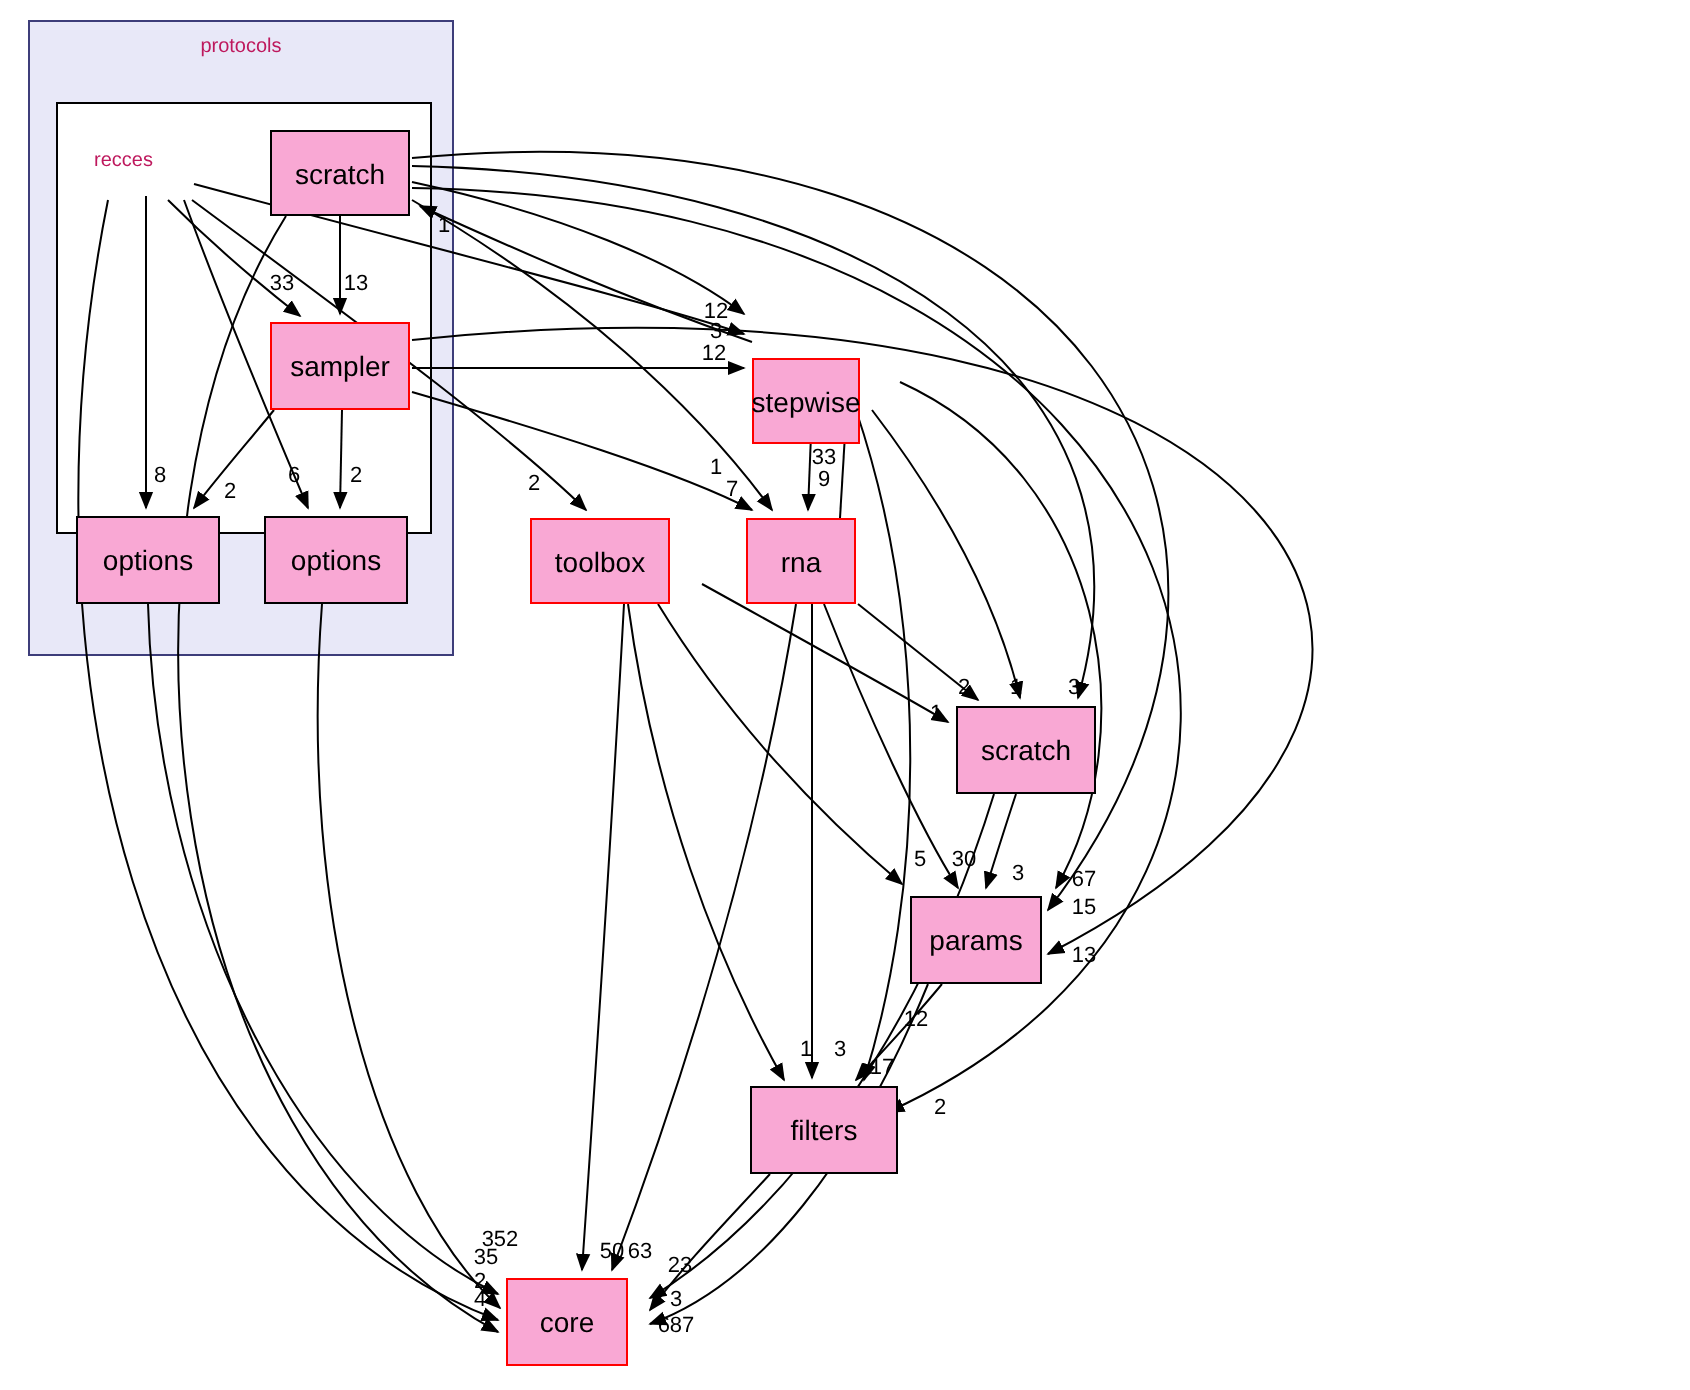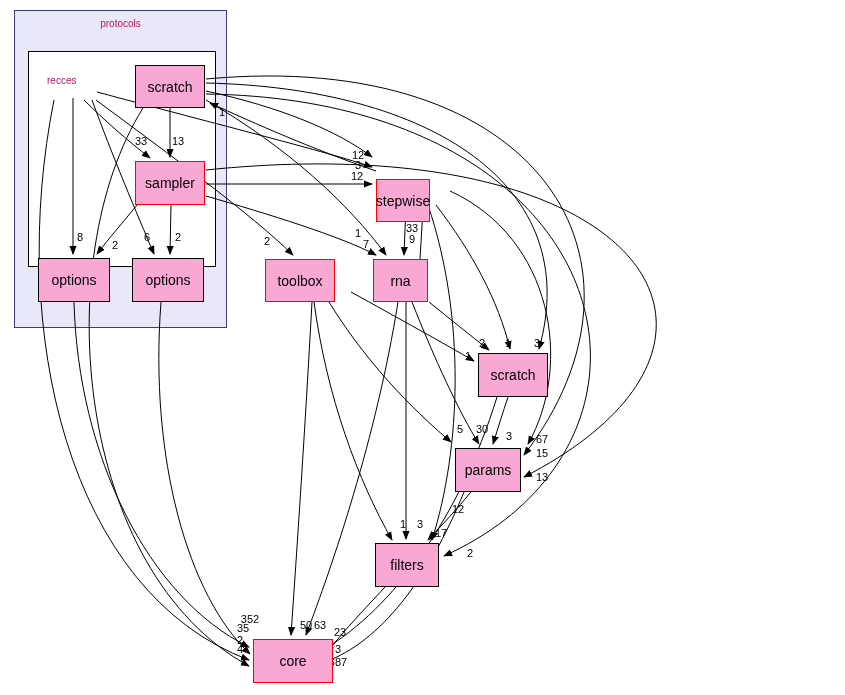--- a/index.html
+++ b/index.html
@@ -137,16 +137,16 @@
 
   <div class="node" style="left:135px; top:65px;  width:70px; height:43px;">scratch</div>
   <div class="node highlight" style="left:135px; top:161px; width:70px; height:44px;">sampler</div>
   <div class="node" style="left:38px;  top:258px; width:72px; height:44px;">options</div>
   <div class="node" style="left:132px; top:258px; width:72px; height:44px;">options</div>
   <div class="node highlight" style="left:376px; top:179px; width:54px; height:43px;">stepwise</div>
   <div class="node highlight" style="left:265px; top:259px; width:70px; height:43px;">toolbox</div>
   <div class="node highlight" style="left:373px; top:259px; width:55px; height:43px;">rna</div>
   <div class="node" style="left:478px; top:353px; width:70px; height:44px;">scratch</div>
   <div class="node" style="left:455px; top:448px; width:66px; height:44px;">params</div>
-  <div class="node" style="left:375px; top:543px; width:64px; height:44px;">filters</div>
-  <div class="node highlight" style="left:253px; top:639px; width:80px; height:44px;">core</div>
+  <div class="node" style="left:375px; top:543px; width:74px; height:44px;">filters</div>
+  <div class="node highlight" style="left:253px; top:639px; width:61px; height:44px;">core</div>
 
 </div>
 
 </body></html>

